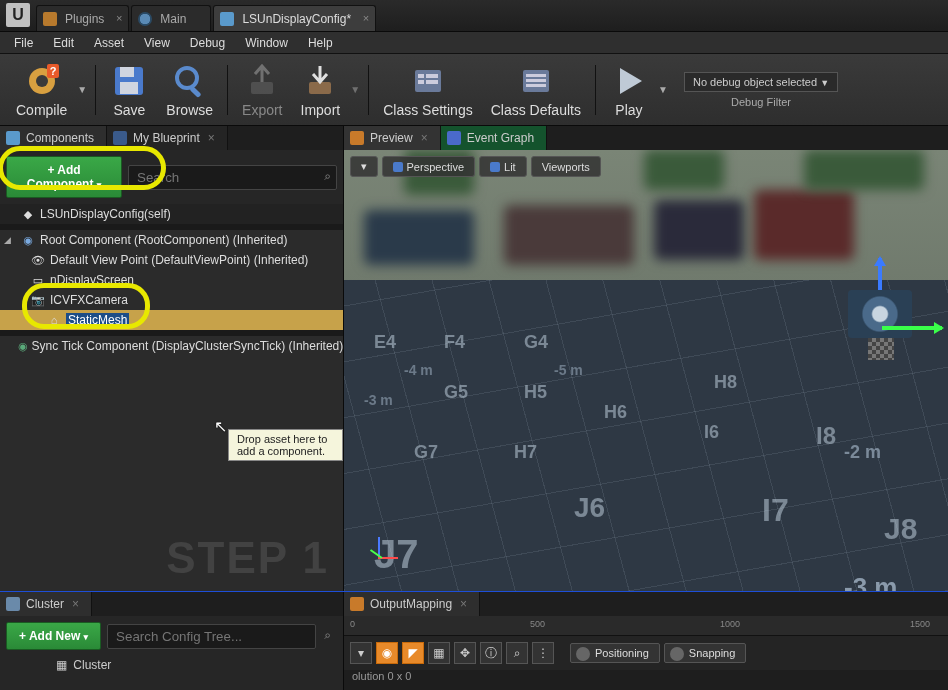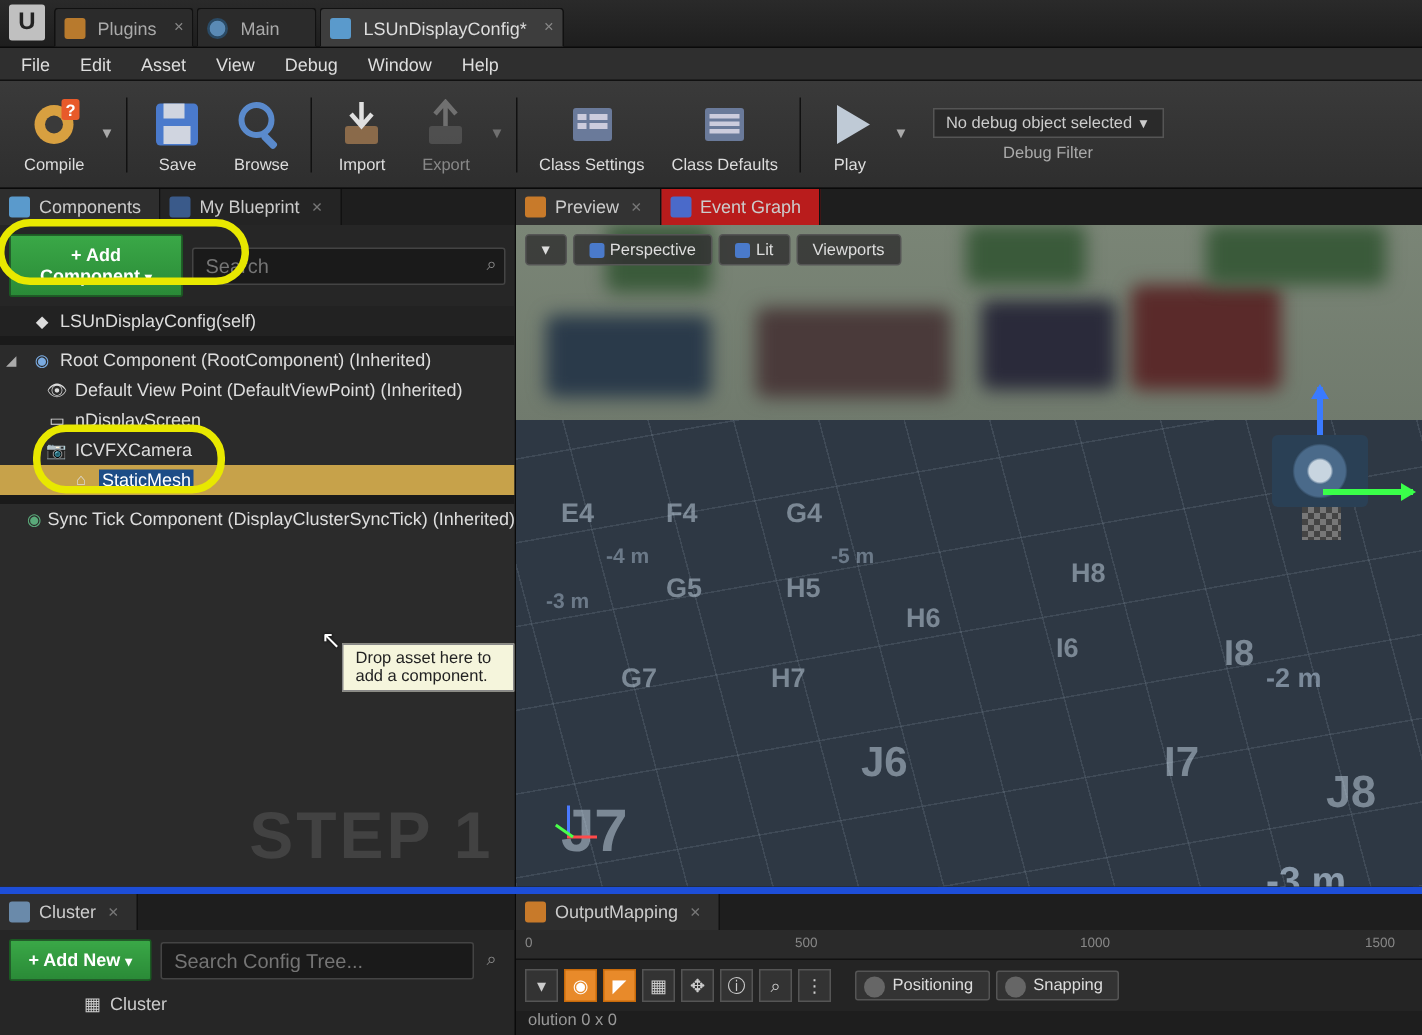--- a/index.html
+++ b/index.html
@@ -11,21 +11,21 @@
 .tab.active { background:#3d3d3d; color:#ddd;margin-top:12px; }
 .tab-icon { position:absolute; left:6px; width:14px; height:14px; }
 .plug-icon { background:#b87a2d; border-radius:2px; }
 .world-icon { background:radial-gradient(circle,#5a8ab5 50%,#2a4a65 55%); border-radius:50%; }
 .asset-icon { background:#5a9acc; border-radius:2px; }
 .menubar { height:22px; background:#2f2f2f; display:flex; align-items:center; padding:0 6px; gap:4px; border-bottom:1px solid #111; }
 .menu-item { padding:3px 8px; color:#ddd; cursor:pointer; }
 .toolbar { height:72px; background:linear-gradient(#3a3a3a,#2e2e2e); border-bottom:1px solid #0a0a0a; display:flex; align-items:center; padding:0 8px; gap:2px; }
 .tool-btn { display:flex; flex-direction:column; align-items:center; padding:4px 8px; cursor:pointer; min-width:52px; }
 .tool-icon { width:38px; height:38px; margin-bottom:2px; display:flex; align-items:center; justify-content:center; font-size:26px; }
-.tool-label { font-size:11px; color:#ddd; }
+.tool-label { font-size:14px; color:#ddd; }
 .tool-sep { width:1px; height:50px; background:#111; margin:0 4px; }
 .tool-dropdown-arrow { width:12px; align-self:center; color:#aaa; font-size:10px; cursor:pointer; }
 .debug-group { margin-left:12px; display:flex; flex-direction:column; align-items:center; gap:4px; }
 .debug-select { background:#2a2a2a; border:1px solid #555; color:#ccc; padding:3px 8px; font-size:11px; }
 .debug-label { font-size:11px; color:#aaa; }
 .main-area { display:flex; height:465px; }
 .left-panel { width:344px; background:#262626; display:flex; flex-direction:column; border-right:1px solid #0a0a0a; }
 .panel-tab-row { height:24px; background:#1e1e1e; display:flex; }
 .panel-tab { padding:4px 12px 4px 26px; background:#2e2e2e; border-right:1px solid #111; color:#ccc; position:relative; display:flex; align-items:center; }
 .panel-tab .close { margin-left:8px; color:#777; }
@@ -61,21 +61,21 @@
 .eye-cam { width:64px; height:48px; background:radial-gradient(circle at 50% 50%, #c8d5e0 18%, #4a6a8a 22% 42%, #2a4055 46%); border-radius:4px; position:absolute; top:10px; left:8px; }
 .axis-arrow { position:absolute; }
 .axis-z { left:38px; top:-22px; width:4px; height:36px; background:#3a7aff; }
 .axis-z::before{content:"";position:absolute;top:-8px;left:-4px;border:6px solid transparent;border-bottom:10px solid #3a7aff;}
 .axis-x { left:42px; top:46px; width:60px; height:4px; background:#3aff4a; }
 .axis-x::after{content:"";position:absolute;right:-8px;top:-4px;border:6px solid transparent;border-left:10px solid #3aff4a;}
 .mini-axis { position:absolute; left:18px; bottom:14px; width:40px; height:40px; }
 .mini-axis .z{position:absolute;left:16px;top:0;width:2px;height:20px;background:#4a7aff;}
 .mini-axis .x{position:absolute;left:16px;top:20px;width:20px;height:2px;background:#ff4a4a;}
 .mini-axis .y{position:absolute;left:6px;top:20px;width:14px;height:2px;background:#4aff4a;transform:rotate(35deg);transform-origin:right;}
-.bottom-area { display:flex; height:99px; border-top:5px solid #1d4ed8; }
+.bottom-area { display:flex; height:99px; border-top:1px solid #1d4ed8; }
 .cluster-panel { width:344px; background:#262626; border-right:1px solid #0a0a0a; display:flex; flex-direction:column; }
 .cluster-body { padding:6px; display:flex; gap:6px; align-items:center; }
 .cluster-tree { padding:2px 12px; color:#ccc; display:flex; align-items:center; gap:6px; }
 .output-panel { flex:1; background:#1e1e1e; display:flex; flex-direction:column; }
 .ruler { height:20px; background:#2a2a2a; position:relative; border-bottom:1px solid #111; color:#888; font-size:9px; }
 .ruler span { position:absolute; top:3px; }
 .out-toolbar { padding:6px; display:flex; align-items:center; gap:4px; background:#242424; }
 .out-btn { width:22px; height:22px; background:#333; border:1px solid #555; display:flex; align-items:center; justify-content:center; font-size:12px; color:#ccc; }
 .out-btn.on { background:#e88a2a; border-color:#c86a0a; color:#fff; }
 .out-pill { background:#333; border:1px solid #555; padding:3px 10px 3px 24px; border-radius:2px; position:relative; font-size:11px; color:#ddd; }
@@ -141,37 +141,37 @@
   <div class="tool-btn">
     <div class="tool-icon">
         <svg width="34" height="34">
           <circle cx="14" cy="14" r="10" fill="none" stroke="#5a8acc" stroke-width="4"></circle>
           <rect x="20" y="22" width="12" height="5" rx="2" fill="#5a8acc" transform="rotate(45 20 22)"></rect>
         </svg>
       </div>
     <span class="tool-label">Browse</span>
   </div>
   <div class="tool-sep"></div>
+  <div class="tool-btn" style="opacity:0.5">
+    <div class="tool-icon">
+        <svg width="34" height="34">
+          <rect x="6" y="18" width="22" height="12" rx="2" fill="#6a6a6a"></rect>
+          <path d="M17 18 L17 2 M10 10 L17 2 L24 10" stroke="#aaa" stroke-width="3" fill="none"></path>
+        </svg>
+      </div>
+    <span class="tool-label">Export</span>
+  </div>
   <div class="tool-btn">
     <div class="tool-icon">
         <svg width="34" height="34">
           <rect x="6" y="18" width="22" height="12" rx="2" fill="#8a6a4a"></rect>
           <path d="M17 2 L17 16 M10 10 L17 18 L24 10" stroke="#e0e0e0" stroke-width="3" fill="none"></path>
         </svg>
       </div>
     <span class="tool-label">Import</span>
-  </div>
-  <div class="tool-btn" style="opacity:0.5">
-    <div class="tool-icon">
-        <svg width="34" height="34">
-          <rect x="6" y="18" width="22" height="12" rx="2" fill="#6a6a6a"></rect>
-          <path d="M17 18 L17 2 M10 10 L17 2 L24 10" stroke="#aaa" stroke-width="3" fill="none"></path>
-        </svg>
-      </div>
-    <span class="tool-label">Export</span>
   </div>
   <span class="tool-dropdown-arrow" style="opacity:0.5">▼</span>
   <div class="tool-sep"></div>
   <div class="tool-btn">
     <div class="tool-icon">
         <svg width="34" height="34">
           <rect x="4" y="6" width="26" height="22" rx="2" fill="#6a7a9a"></rect>
           <rect x="7" y="10" width="6" height="4" fill="#ccd"></rect>
           <rect x="15" y="10" width="12" height="4" fill="#ccd"></rect>
           <rect x="7" y="16" width="6" height="4" fill="#ccd"></rect>
@@ -271,21 +271,21 @@
     </div>
   </div>
 
   <div class="viewport">
     <div class="vp-tabs">
       <div class="panel-tab" style="background:#333">
         <span class="panel-tab-icon" style="background:#c87a2a"></span>
         <span>Preview</span>
           <span class="close">×</span>
       </div>
-      <div class="panel-tab" style="background:#b91c1c">
+      <div class="panel-tab" style="background:#14532d">
         <span class="panel-tab-icon" style="background:#4a6aca"></span>
         <span>Event Graph</span>
       </div>
     </div>
     <div class="vp-body">
       <div class="sky">
         <div class="blur-obj" style="left:20px;top:60px;width:110px;height:55px;background:#2a3a4a"></div>
         <div class="blur-obj" style="left:160px;top:55px;width:130px;height:60px;background:#4a3a3a"></div>
         <div class="blur-obj" style="left:310px;top:50px;width:90px;height:60px;background:#2a2a3a"></div>
         <div class="blur-obj" style="left:410px;top:40px;width:100px;height:70px;background:#5a2a2a"></div>
@@ -297,21 +297,21 @@
         <span class="grid-label" style="left:30px;top:20px">E4</span>
         <span class="grid-label" style="left:100px;top:20px">F4</span>
         <span class="grid-label" style="left:180px;top:20px">G4</span>
         <span class="grid-label" style="left:180px;top:70px">H5</span>
         <span class="grid-label" style="left:100px;top:70px">G5</span>
         <span class="grid-label" style="left:260px;top:90px">H6</span>
         <span class="grid-label" style="left:360px;top:110px">I6</span>
         <span class="grid-label" style="left:230px;top:180px;font-size:28px">J6</span>
         <span class="grid-label" style="left:70px;top:130px">G7</span>
         <span class="grid-label" style="left:170px;top:130px">H7</span>
-        <span class="grid-label" style="left:432px;top:180px;font-size:28px">I7</span>
+        <span class="grid-label" style="left:418px;top:180px;font-size:32px">I7</span>
         <span class="grid-label" style="left:30px;top:220px;font-size:40px">J7</span>
         <span class="grid-label" style="left:370px;top:60px">H8</span>
         <span class="grid-label" style="left:472px;top:110px;font-size:24px">I8</span>
         <span class="grid-label" style="left:540px;top:200px;font-size:30px">J8</span>
         <span class="grid-label" style="left:500px;top:260px;font-size:26px;color:rgba(200,220,240,0.6)">-3 m</span>
         <span class="grid-label" style="left:60px;top:50px;font-size:14px;color:rgba(200,220,240,0.4)">-4 m</span>
         <span class="grid-label" style="left:210px;top:50px;font-size:14px;color:rgba(200,220,240,0.4)">-5 m</span>
         <span class="grid-label" style="left:500px;top:130px;font-size:18px;color:rgba(200,220,240,0.5)">-2 m</span>
         <span class="grid-label" style="left:20px;top:80px;font-size:14px;color:rgba(200,220,240,0.4)">-3 m</span>
       </div>

